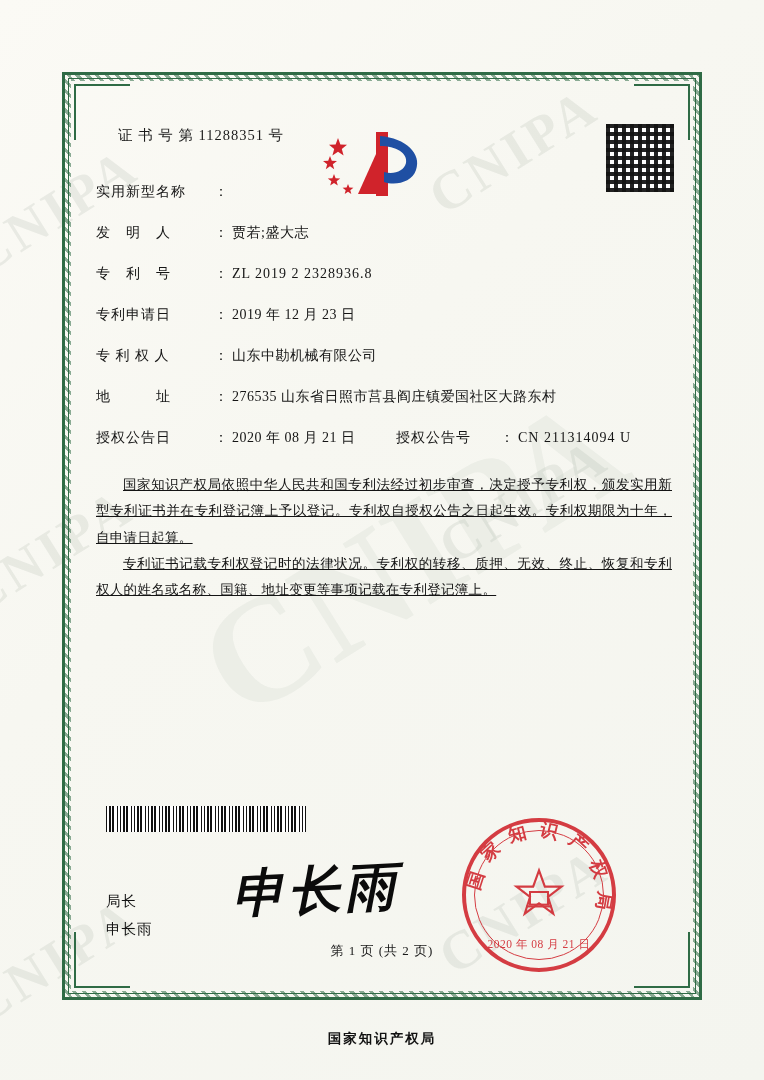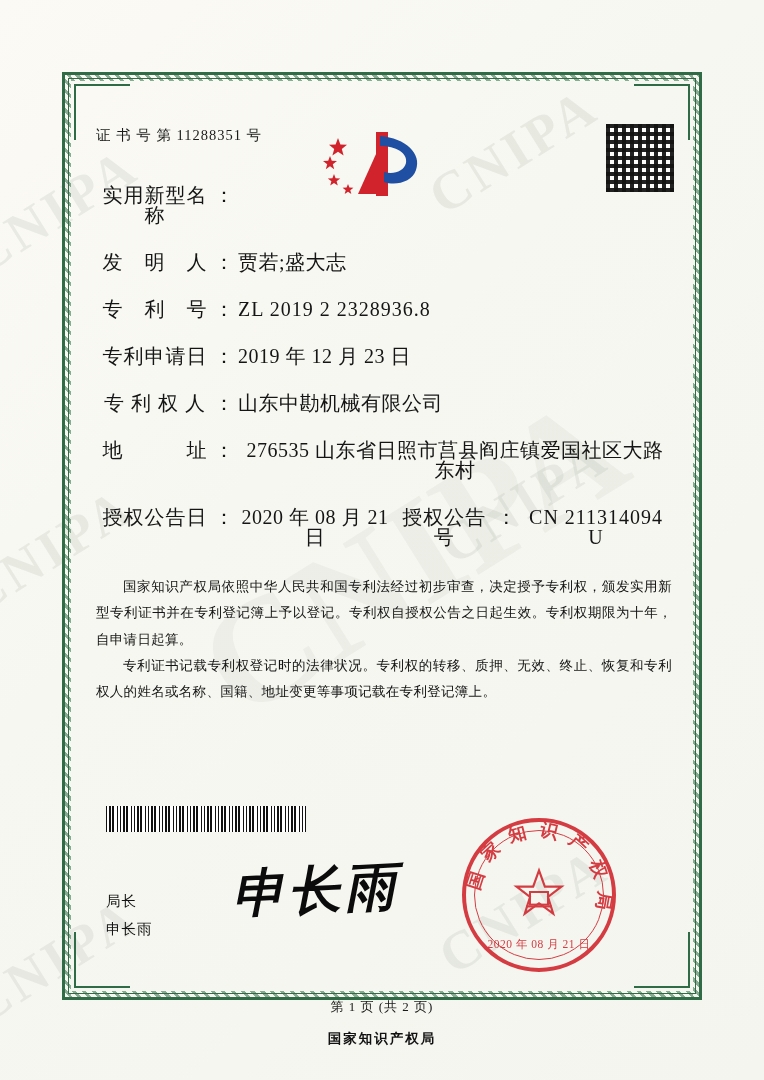--- a/index.html
+++ b/index.html
@@ -104,20 +104,21 @@
     left: 96px;
     top: 110px;
     width: 576px;
   }
 
   .cert-no {
     font-size: 14.5px;
     color: #1b1b1b;
     letter-spacing: 1px;
     margin-top: 16px;
+    margin-left: 22px;
   }
 
   .emblem {
     position: absolute;
     left: 318px;
     top: 124px;
     width: 120px;
     height: 80px;
   }
   .qr {
@@ -139,24 +140,23 @@
     font-size: 40px;
     font-weight: bold;
     letter-spacing: 6px;
     color: #121212;
     margin: 40px 0 0 0;
     font-family: "Liberation Serif", "DejaVu Serif", serif;
   }
 
   .fields {
     margin-top: 40px;
-    font-size: 20px;
+    font-size: 14px;
     color: #151515;
     line-height: 1;
-    text-align: center;
   }
   .field-row {
     display: flex;
     align-items: baseline;
     margin-bottom: 27px;
   }
   .f-label {
     width: 118px;
     flex: 0 0 118px;
     letter-spacing: 1px;
@@ -170,20 +170,21 @@
   .row-split .half-b { display: flex; align-items: baseline; }
   .half-b .f-label { width: 104px; flex: 0 0 104px; }
 
   .body-text {
     margin-top: 4px;
     font-size: 13.5px;
     line-height: 1.95;
     color: #141414;
     text-align: justify;
     letter-spacing: .3px;
+    text-decoration: underline;
   }
   .body-text p { margin: 0; text-indent: 2em; }
 
   
   .barcode {
     position: absolute;
     left: 106px;
     top: 806px;
     width: 200px;
     height: 26px;
@@ -256,21 +257,21 @@
     text-align: center;
     color: #d0232b;
     font-size: 11.5px;
     letter-spacing: .5px;
   }
 
   .page-no {
     position: absolute;
     left: 0;
     right: 0;
-    top: 998px;
+    top: 942px;
     text-align: center;
     font-size: 13px;
     color: #1a1a1a;
     letter-spacing: 1px;
   }
   .footer-note {
     position: absolute;
     left: 0;
     right: 0;
     top: 1030px;

